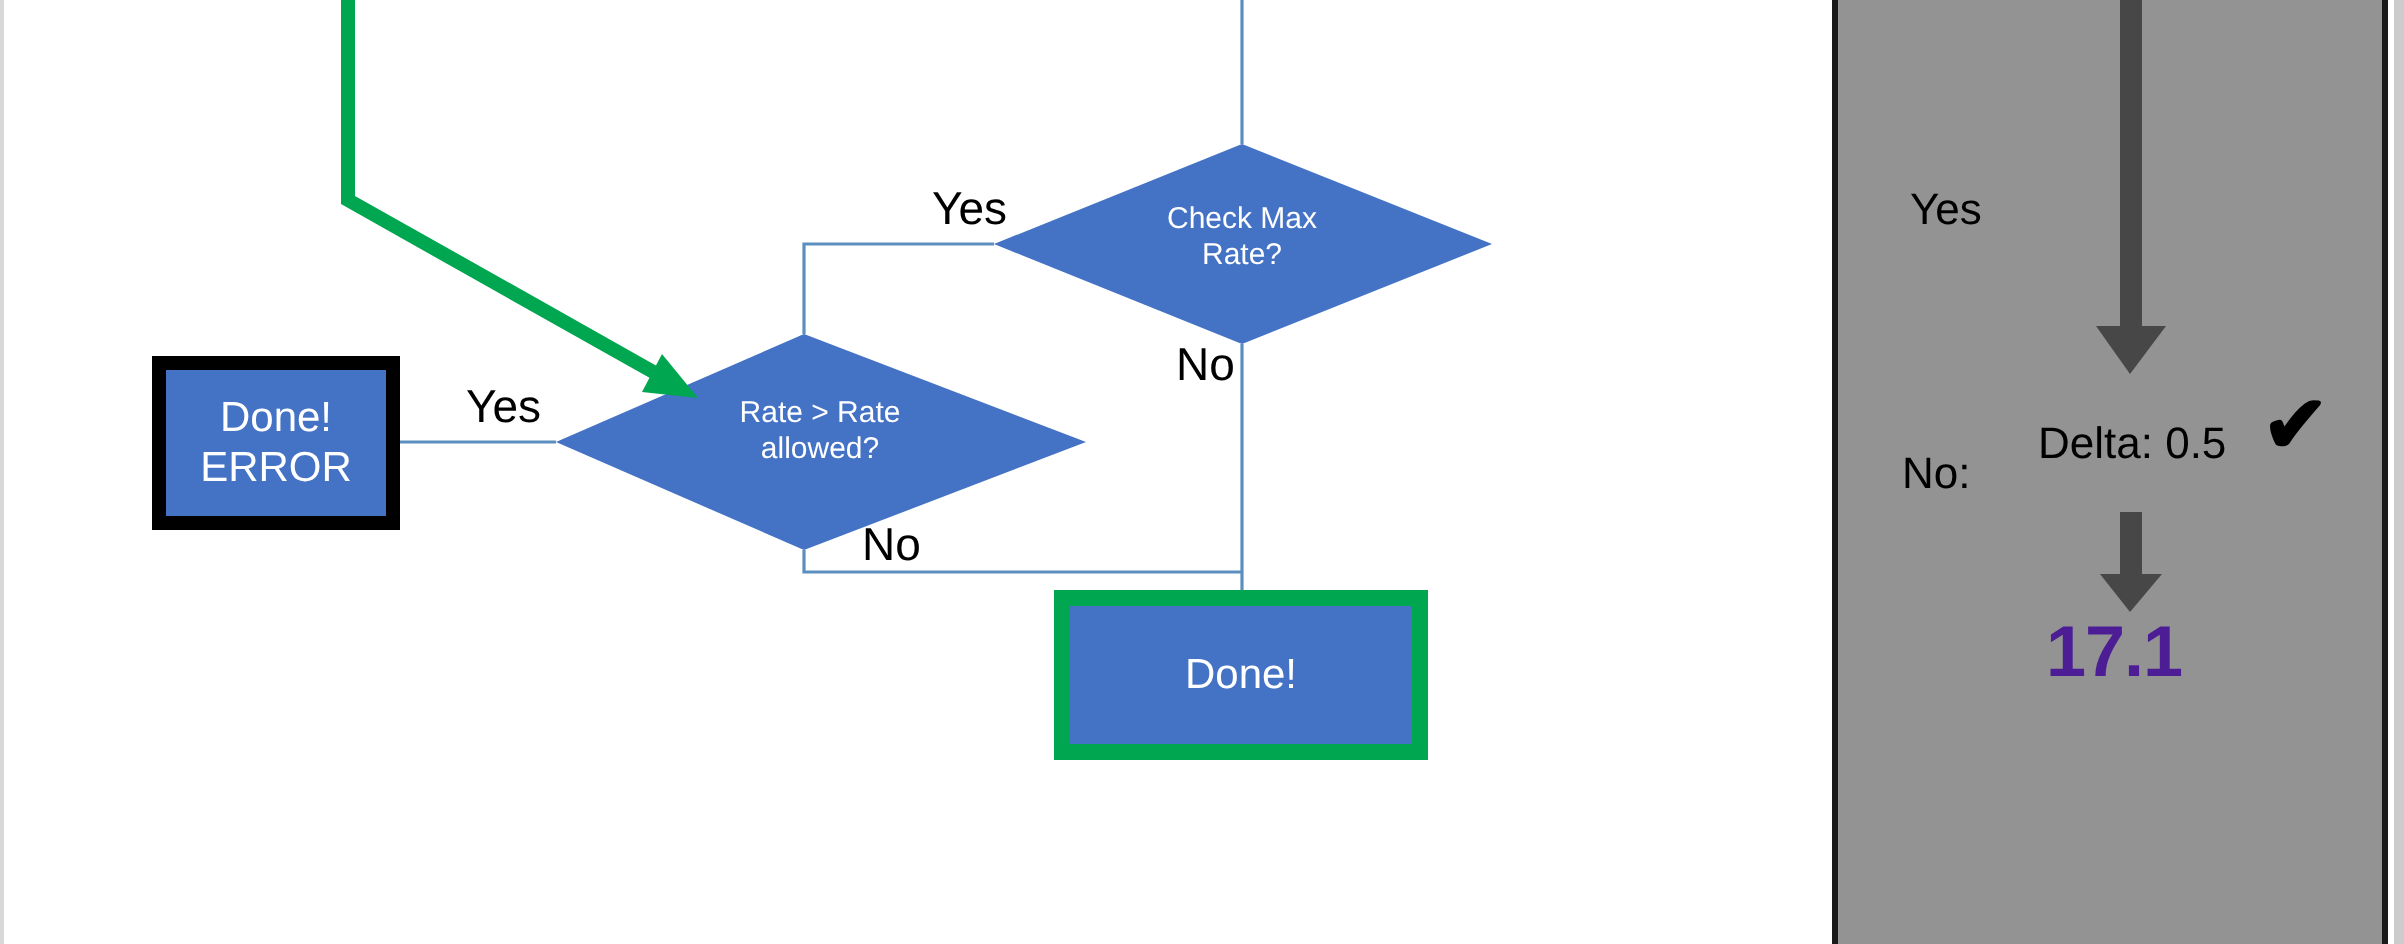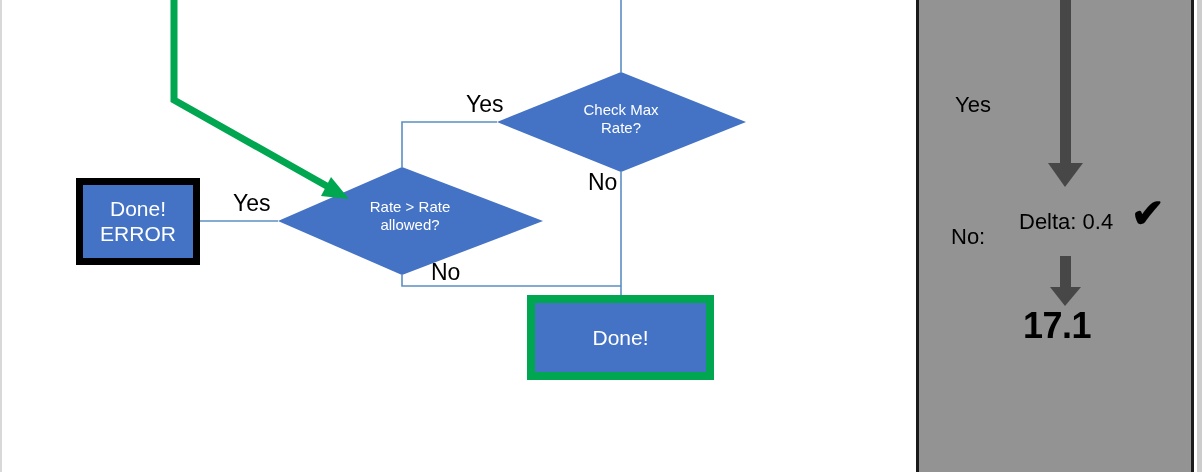--- a/index.html
+++ b/index.html
@@ -123,21 +123,21 @@
   #panel-check {
     left: 212px; top: 193px;
     font-size: 40px;
     font-weight: bold;
     line-height: 1;
   }
   #panel-value {
     left: 104px; top: 308px;
     font-size: 36px;
     font-weight: bold;
-    color: #000000;
+    color: #4c1d95;
     letter-spacing: -0.5px;
   }
   #panel-arrows {
     position: absolute;
     left: 0; top: 0;
     width: 278px; height: 472px;
   }
 </style>
 </head>
 <body>
@@ -201,21 +201,21 @@
       <g>
         <rect x="141" y="256" width="11" height="32" fill="#474747"></rect>
         <polygon points="131,287 162,287 146,306" fill="#474747"></polygon>
       </g>
     </svg>
 
     <div class="panel-lbl" id="panel-yes">Yes</div>
 
     <div class="panel-lbl" id="panel-no">No:</div>
 
-    <div class="panel-lbl" id="panel-delta">Delta: 0.4</div>
+    <div class="panel-lbl" id="panel-delta">Delta: 0.5</div>
 
     <div class="panel-lbl" id="panel-check">✔</div>
 
     <div class="panel-lbl" id="panel-value">17.1</div>
   </div>
 
   <div id="panel-right-strip"></div>
 
 </div>
 

